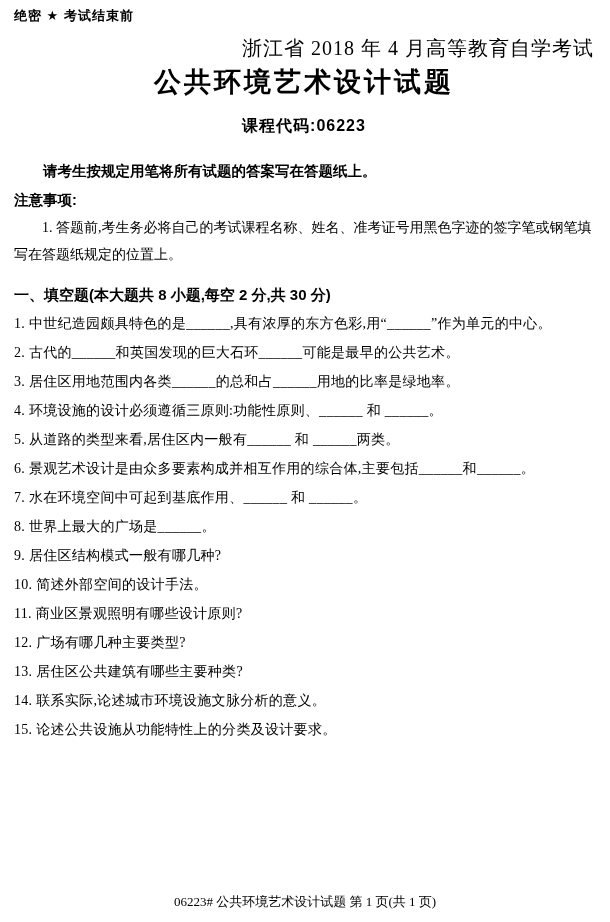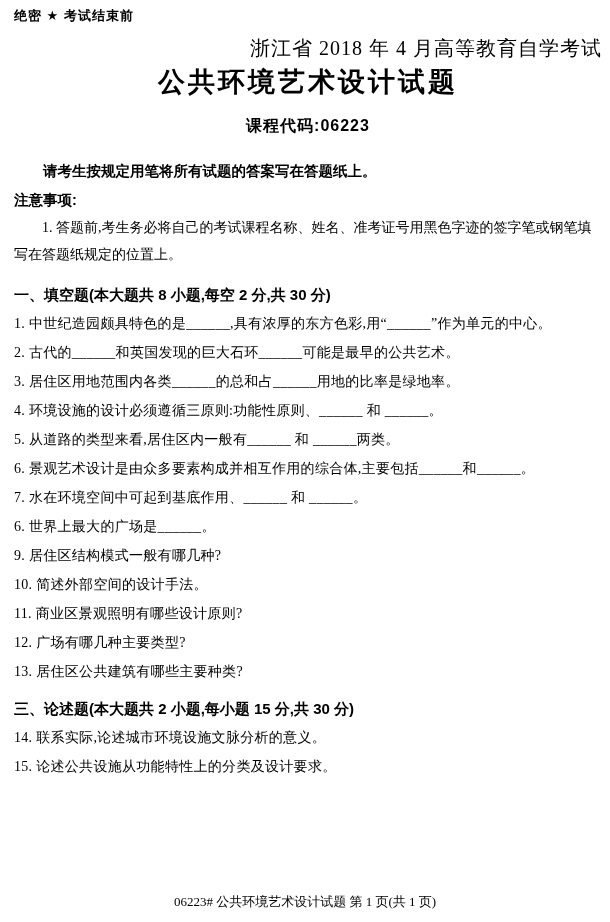--- a/index.html
+++ b/index.html
@@ -4,21 +4,21 @@
 <style>
   html, body { margin: 0; padding: 0; background: #e8e8e8; }
   .page {
     position: relative;
     width: 610px;
     height: 922px;
     margin: 0 auto;
     background: #ffffff;
     color: #000000;
     box-sizing: border-box;
-    padding: 8px 8px 0 14px;
+    padding: 8px 16px 0 14px;
     font-family: "Liberation Serif", "DejaVu Serif", serif;
     overflow: hidden;
   }
   .classification {
     font-family: "Liberation Sans", "DejaVu Sans", sans-serif;
     font-weight: bold;
     font-size: 13px;
     line-height: 16px;
     letter-spacing: 1px;
   }
@@ -114,29 +114,28 @@
 
   <p class="section-heading">一、填空题(本大题共 8 小题,每空 2 分,共 30 分)</p>
 
   <p class="question">1. 中世纪造园颇具特色的是______,具有浓厚的东方色彩,用“______”作为单元的中心。</p>
   <p class="question">2. 古代的______和英国发现的巨大石环______可能是最早的公共艺术。</p>
   <p class="question">3. 居住区用地范围内各类______的总和占______用地的比率是绿地率。</p>
   <p class="question">4. 环境设施的设计必须遵循三原则:功能性原则、______ 和 ______。</p>
   <p class="question">5. 从道路的类型来看,居住区内一般有______ 和 ______两类。</p>
   <p class="question">6. 景观艺术设计是由众多要素构成并相互作用的综合体,主要包括______和______。</p>
   <p class="question">7. 水在环境空间中可起到基底作用、______ 和 ______。</p>
-  <p class="question">6. 世界上最大的广场是______。</p>
+  <p class="question">8. 世界上最大的广场是______。</p>
 
 
   <p class="question">9. 居住区结构模式一般有哪几种?</p>
   <p class="question">10. 简述外部空间的设计手法。</p>
   <p class="question">11. 商业区景观照明有哪些设计原则?</p>
   <p class="question">12. 广场有哪几种主要类型?</p>
   <p class="question">13. 居住区公共建筑有哪些主要种类?</p>
 
-  <p class="section-heading">三、论述题(本大题共 2 小题,每小题 15 分,共 30 分)</p>
 
   <p class="question">14. 联系实际,论述城市环境设施文脉分析的意义。</p>
   <p class="question">15. 论述公共设施从功能特性上的分类及设计要求。</p>
 
   <div class="page-footer">06223# 公共环境艺术设计试题 第 1 页(共 1 页)</div>
 
 </div>
 
 </body></html>

